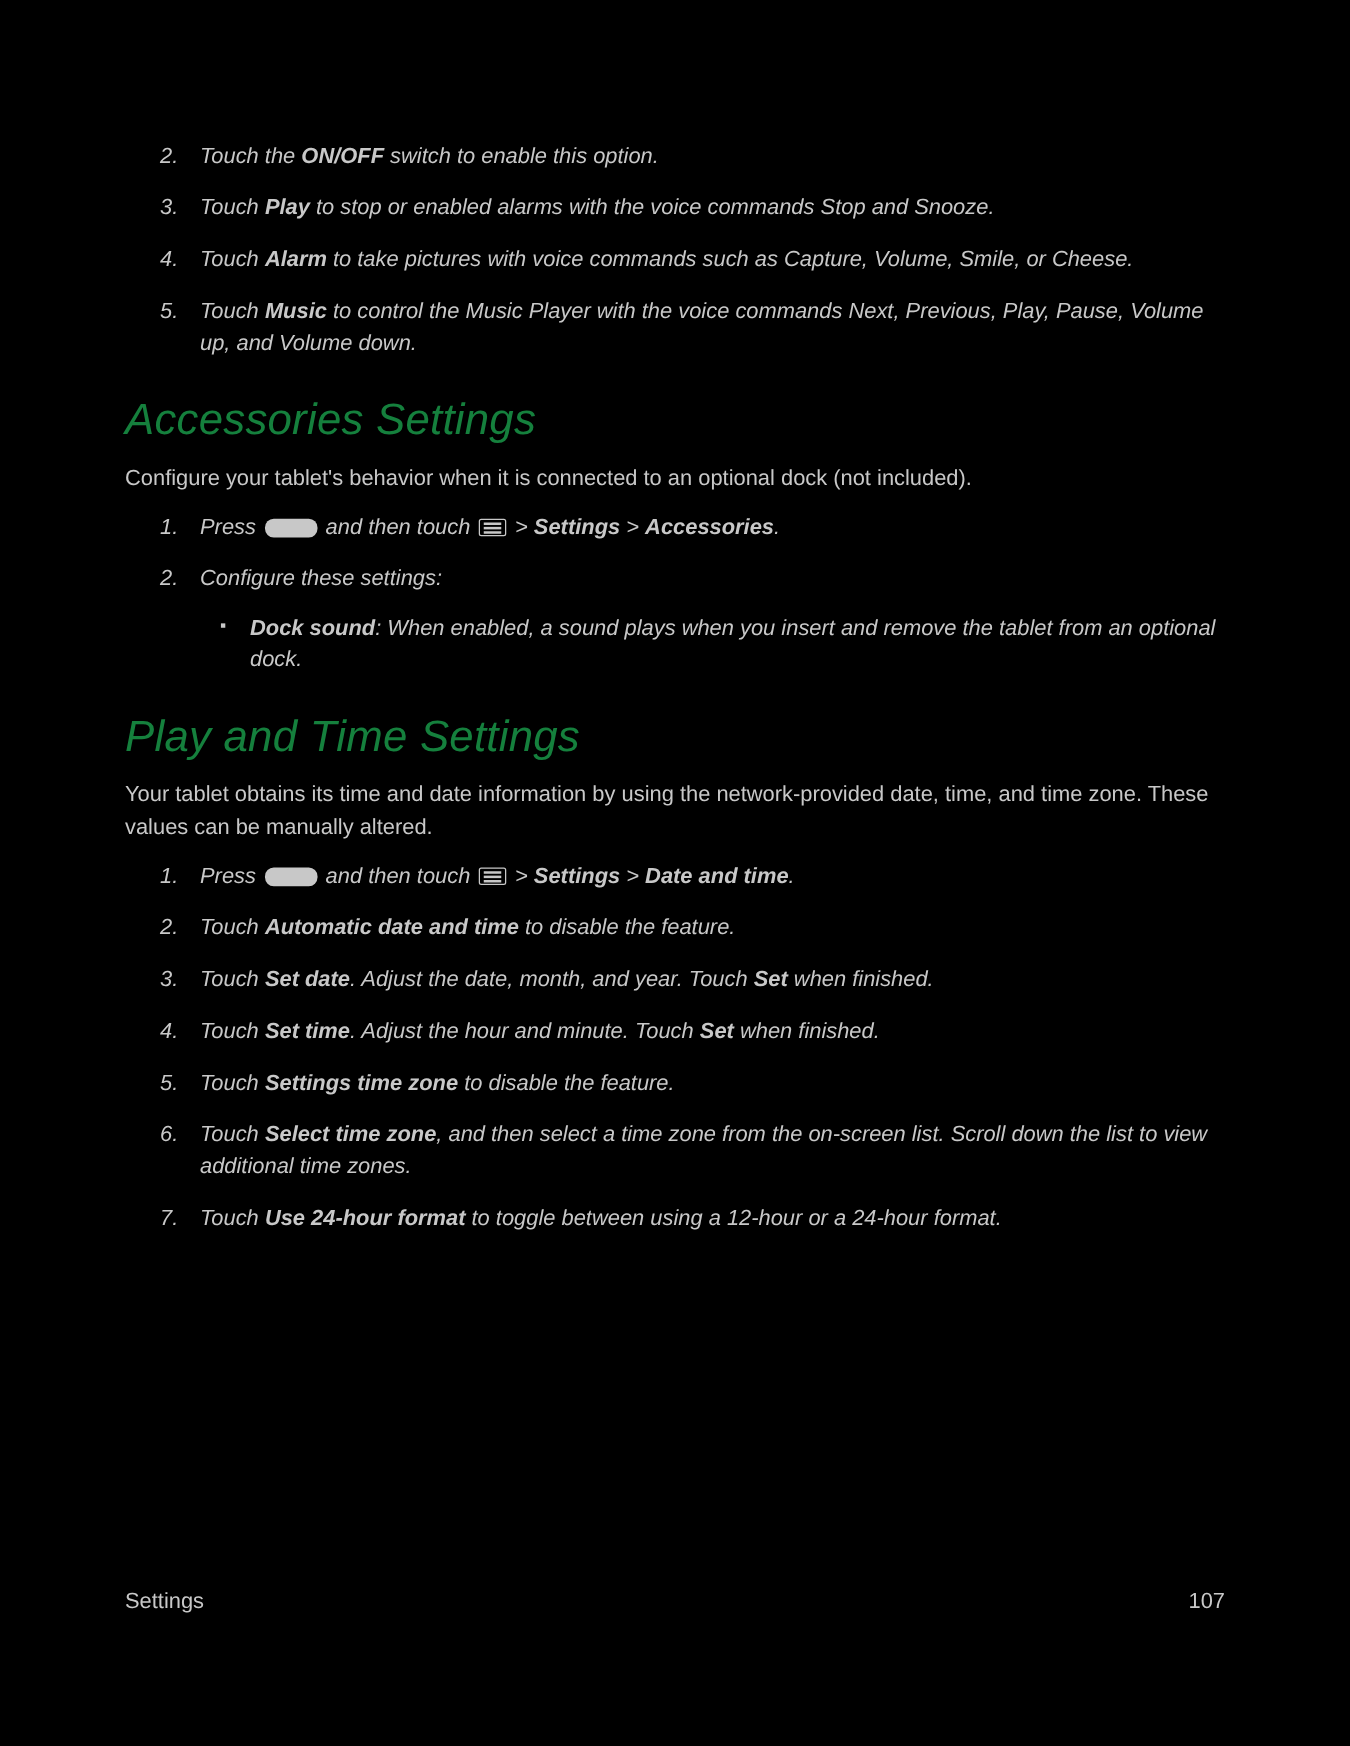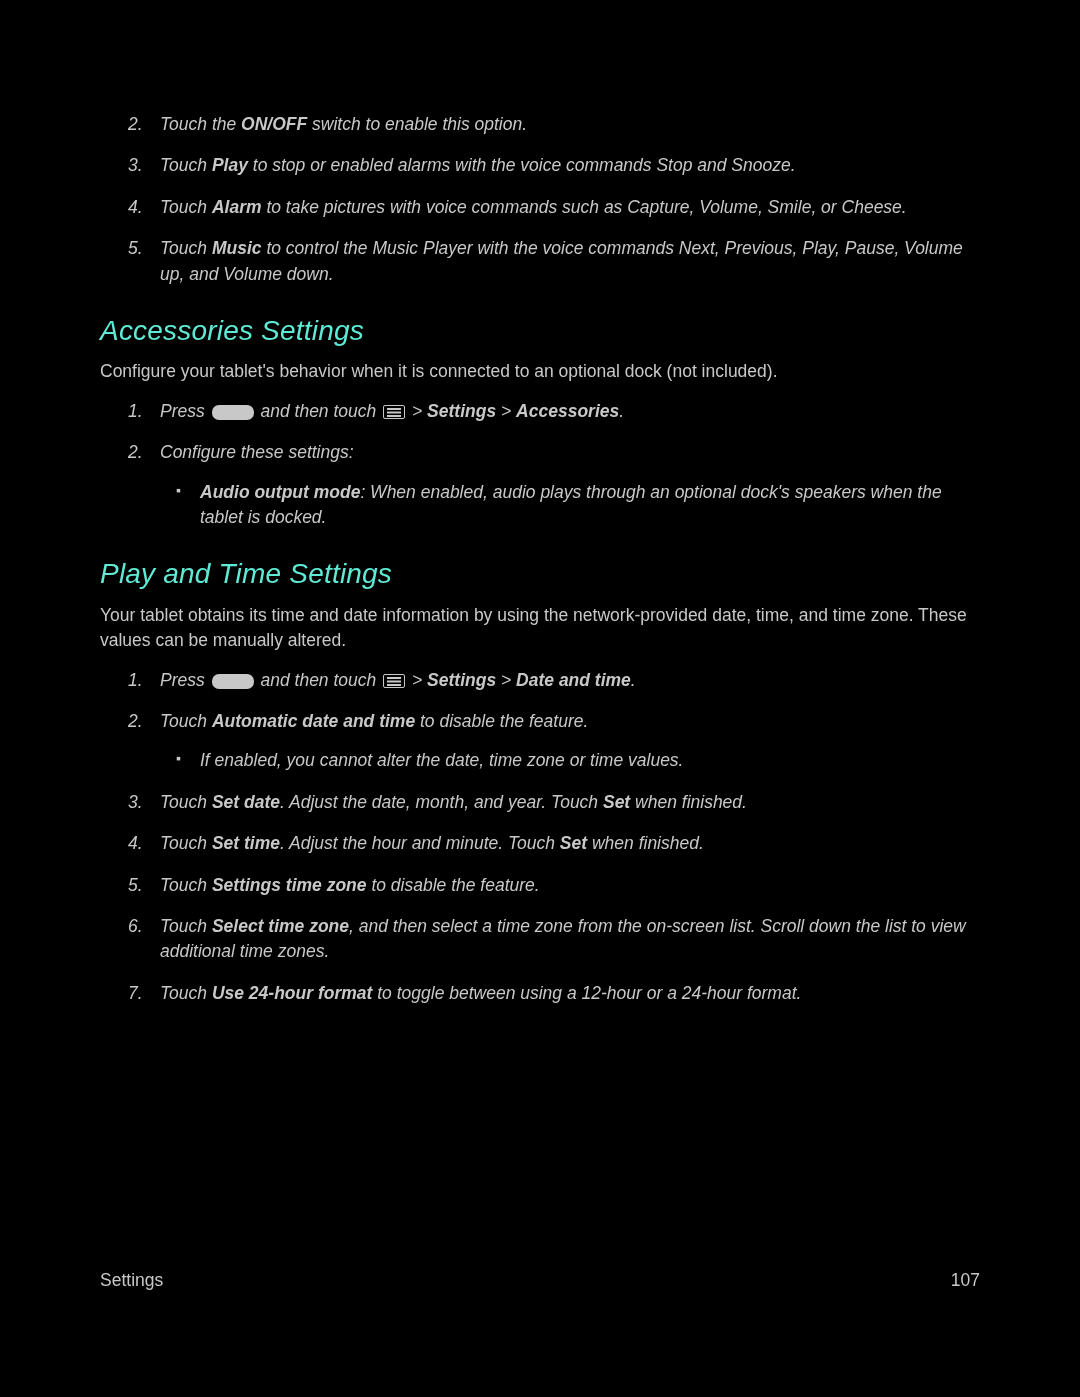--- a/index.html
+++ b/index.html
@@ -8,23 +8,23 @@
     color: #c8c8c8;
     font-family: Arial, Helvetica, sans-serif;
     font-size: 17.5px;
     line-height: 1.45;
     width: 1080px;
     height: 1397px;
     position: relative;
     padding: 112px 100px 0 100px;
   }
   .heading {
-    color: #5eead4;
+    color: #15803d;
     font-style: italic;
-    font-size: 28px;
+    font-size: 35px;
     font-weight: normal;
     margin-top: 24px;
     margin-bottom: 8px;
     letter-spacing: 0.2px;
   }
   .intro {
     margin-bottom: 14px;
   }
   ol.numbered {
     list-style: none;
@@ -118,37 +118,34 @@
 <h2 class="heading">Accessories Settings</h2>
 <p class="intro">Configure your tablet's behavior when it is connected to an optional dock (not included).</p>
 <ol class="numbered">
   <li>
     <span>Press </span><span class="home-icon"></span><span> and then touch </span><span class="menu-icon"></span><span> &gt; </span><span class="bold">Settings</span><span> &gt; </span><span class="bold">Accessories</span><span>.</span>
   </li>
   <li>
     <span>Configure these settings:</span>
     <ul class="bulleted">
       <li>
-        <span class="bold">Audio output mode</span><span>: When enabled, audio plays through an optional dock's speakers when the tablet is docked.</span>
+        <span class="bold">Dock sound</span><span>: When enabled, a sound plays when you insert and remove the tablet from an optional dock.</span>
       </li>
     </ul>
   </li>
 </ol>
 
 <h2 class="heading">Play and Time Settings</h2>
 <p class="intro">Your tablet obtains its time and date information by using the network-provided date, time, and time zone. These values can be manually altered.</p>
 <ol class="numbered">
   <li>
     <span>Press </span><span class="home-icon"></span><span> and then touch </span><span class="menu-icon"></span><span> &gt; </span><span class="bold">Settings</span><span> &gt; </span><span class="bold">Date and time</span><span>.</span>
   </li>
   <li>
     <span>Touch </span><span class="bold">Automatic date and time</span><span> to disable the feature.</span>
-    <ul class="bulleted">
-      <li><span>If enabled, you cannot alter the date, time zone or time values.</span></li>
-    </ul>
   </li>
   <li>
     <span>Touch </span><span class="bold">Set date</span><span>. Adjust the date, month, and year. Touch </span><span class="bold">Set</span><span> when finished.</span>
   </li>
   <li>
     <span>Touch </span><span class="bold">Set time</span><span>. Adjust the hour and minute. Touch </span><span class="bold">Set</span><span> when finished.</span>
   </li>
   <li>
     <span>Touch </span><span class="bold">Settings time zone</span><span> to disable the feature.</span>
   </li>

